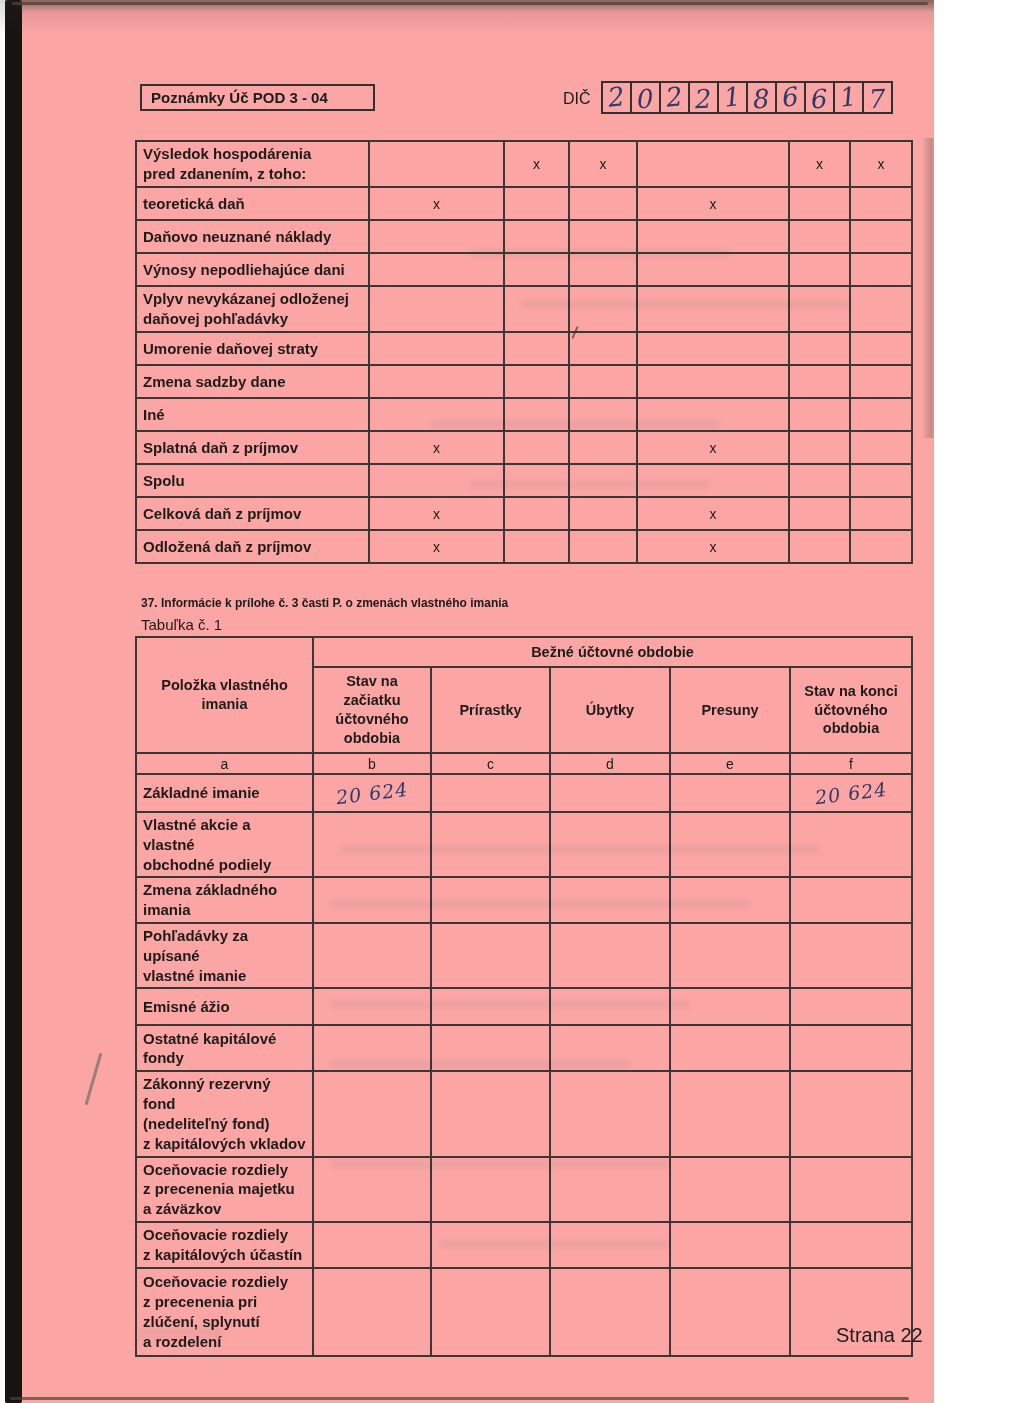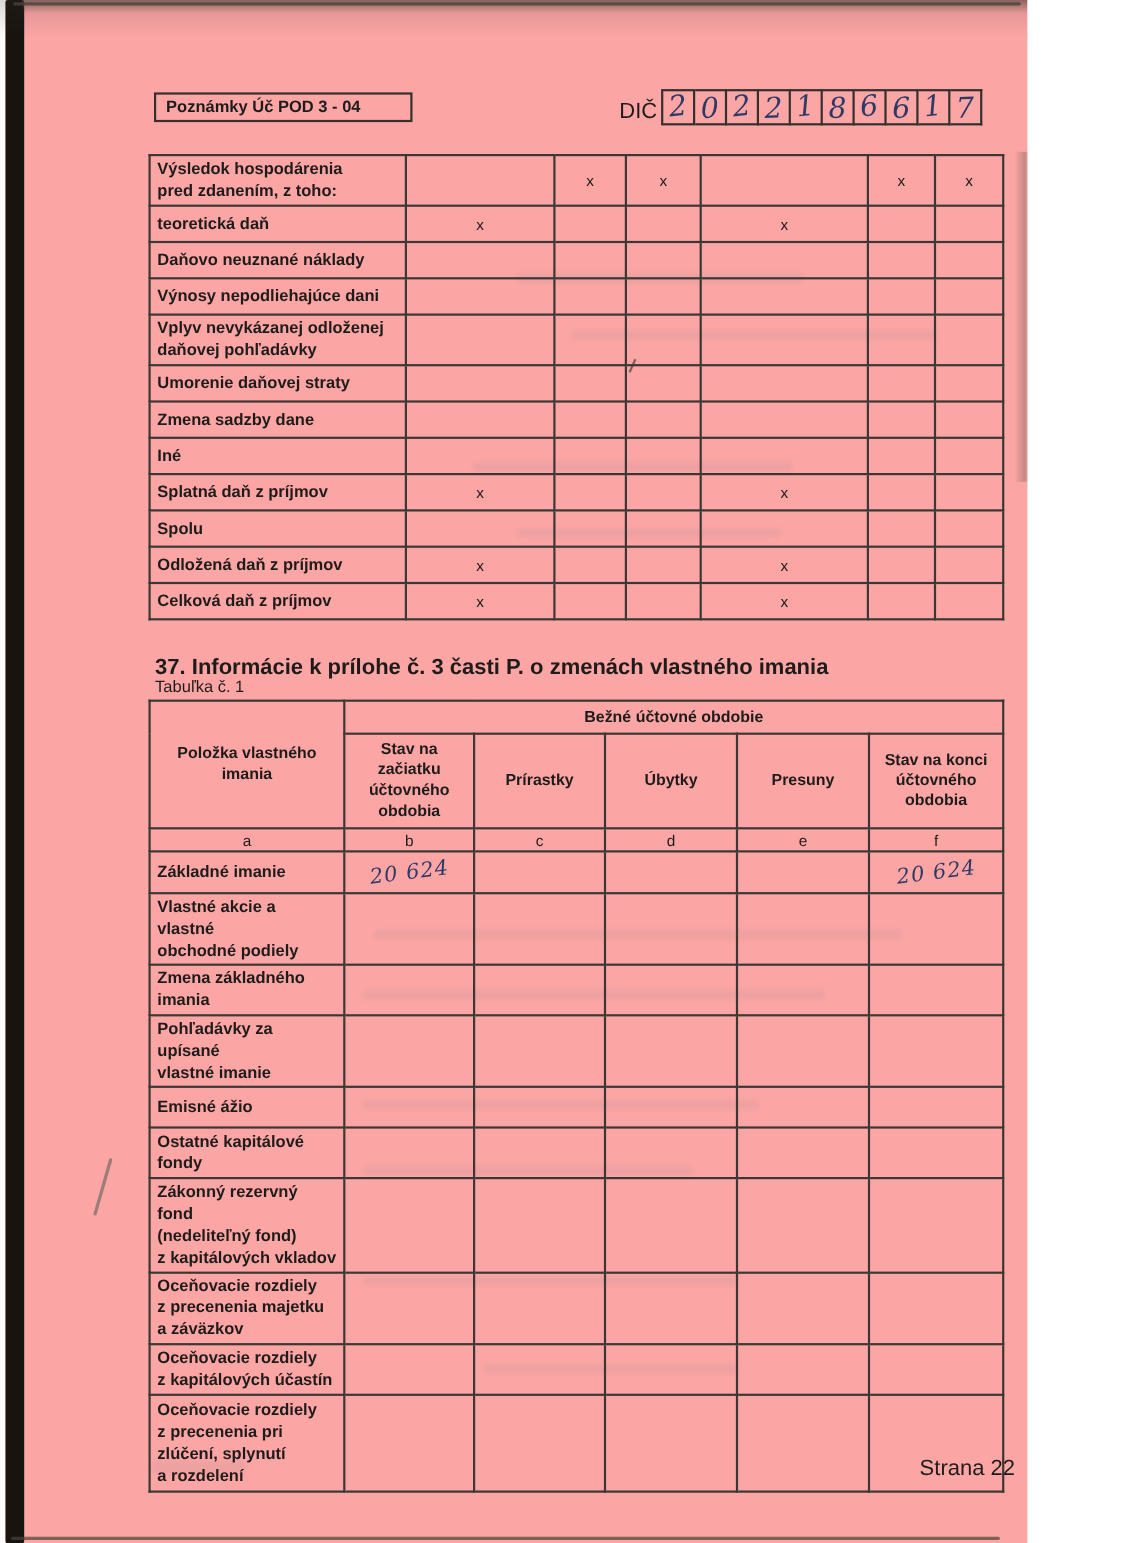--- a/index.html
+++ b/index.html
@@ -18,42 +18,42 @@
              background:linear-gradient(180deg,rgba(60,55,48,.18),rgba(60,55,48,0));}
   .smudge{position:absolute;background:#8a877f;opacity:.12;filter:blur(2px);border-radius:3px;}
   .pen-slash{position:absolute;left:92px;top:1052px;width:3px;height:54px;background:#6a675f;
              transform:rotate(16deg);opacity:.65;border-radius:2px;}
   .pen-tick{position:absolute;left:574px;top:326px;width:2px;height:13px;background:#55524a;
             transform:rotate(24deg);opacity:.8;}
   
   .title-box{position:absolute;left:140px;top:84px;width:235px;height:27px;border:2px solid #33312d;
              box-sizing:border-box;font-weight:bold;font-size:15px;line-height:23px;padding-left:9px;
              background:transparent;}
-  .dic-label{position:absolute;left:563px;top:90px;font-size:20px;}
+  .dic-label{position:absolute;left:563px;top:90px;font-size:16px;}
   .dic-boxes{position:absolute;left:601px;top:81px;display:flex;}
   .dic-box{width:27px;height:29px;border:2px solid #33312d;border-left-width:0;
            display:flex;align-items:center;justify-content:center;overflow:visible;}
   .dic-box:first-child{border-left-width:2px;}
   .hand{font-family:"DejaVu Serif",serif;font-style:italic;color:#2e3a66;}
   .dic-box .hand{font-size:26px;line-height:1;transform:rotate(-6deg) translateY(-1px);}
   .dic-box:nth-child(even) .hand{transform:rotate(-2deg) translateY(1px);}
   
   .doc-table{position:absolute;border-collapse:collapse;table-layout:fixed;}
   .doc-table td{border:2px solid #3b3833;font-size:15px;padding:2px 6px;vertical-align:middle;
                 overflow:hidden;box-sizing:border-box;}
   .prel{white-space:pre-line;line-height:1.32;font-weight:bold;}
   #tax-table{left:135px;top:140px;width:776px;}
   #tax-table td.mark{text-align:center;font-size:14px;padding:2px 2px;}
   #equity-table{left:135px;top:636px;width:776px;}
   #equity-table td.hdr{font-weight:bold;text-align:center;font-size:14.5px;line-height:1.3;padding:2px 3px;}
   #equity-table td.letter{text-align:center;font-size:14px;font-weight:normal;padding:0 2px;}
   #equity-table td.val{text-align:center;padding:2px 2px;}
   .val .hand{display:inline-block;font-size:19px;letter-spacing:1px;transform:rotate(-7deg);}
   
-  .section-title{position:absolute;left:141px;top:596px;font-weight:bold;font-size:20px;}
+  .section-title{position:absolute;left:141px;top:596px;font-weight:bold;font-size:12px;}
   .table-caption{position:absolute;left:141px;top:616px;font-size:15px;}
   .page-number{position:absolute;left:836px;top:1324px;font-size:20px;}
 </style>
 </head>
 <body>
 
 <div class="page">
 
   <div class="white-sliver"></div>
   <div class="edge-left"></div>
@@ -210,30 +210,30 @@
         <tr style="height: 33px;">
           <td class="prel">Spolu</td>
           <td class="mark"></td>
           <td class="mark"></td>
           <td class="mark"></td>
           <td class="mark"></td>
           <td class="mark"></td>
           <td class="mark"></td>
         </tr>
         <tr style="height: 33px;">
+          <td class="prel">Celková daň z príjmov</td>
+          <td class="mark">x</td>
+          <td class="mark"></td>
+          <td class="mark"></td>
+          <td class="mark">x</td>
+          <td class="mark"></td>
+          <td class="mark"></td>
+        </tr>
+        <tr style="height: 33px;">
           <td class="prel">Odložená daň z príjmov</td>
-          <td class="mark">x</td>
-          <td class="mark"></td>
-          <td class="mark"></td>
-          <td class="mark">x</td>
-          <td class="mark"></td>
-          <td class="mark"></td>
-        </tr>
-        <tr style="height: 33px;">
-          <td class="prel">Celková daň z príjmov</td>
           <td class="mark">x</td>
           <td class="mark"></td>
           <td class="mark"></td>
           <td class="mark">x</td>
           <td class="mark"></td>
           <td class="mark"></td>
         </tr>
       </tbody>
   </table>
 

